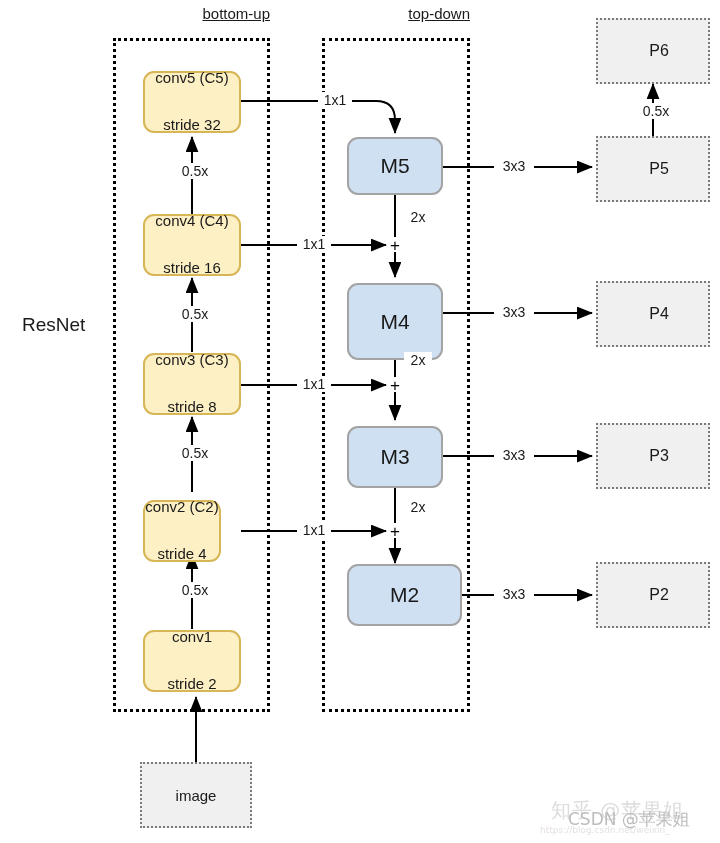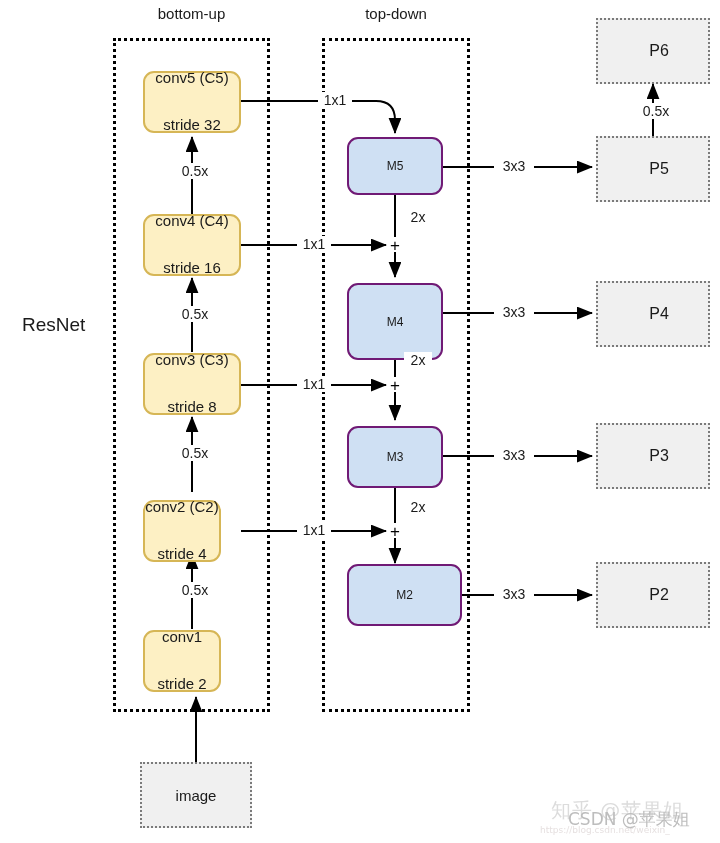--- a/index.html
+++ b/index.html
@@ -12,22 +12,23 @@
     width: 720px;
     height: 843px;
     background: #ffffff;
     font-family: "Liberation Sans", sans-serif;
     overflow: hidden;
   }
   .grp-title {
     position: absolute;
     font-size: 15px;
     color: #1a1a1a;
-    text-align: center;
-    white-space: nowrap;
+    text-align: right;
+    white-space: nowrap;
+    text-decoration: underline;
   }
   .dotted-container {
     position: absolute;
     border: 3px dotted #000000;
     box-sizing: border-box;
     background: transparent;
   }
   .conv-box {
     position: absolute;
     box-sizing: border-box;
@@ -41,26 +42,26 @@
     font-size: 15px;
     color: #1a1a1a;
     line-height: 1.25;
     text-align: center;
     gap: 28px;
   }
   .m-box {
     position: absolute;
     box-sizing: border-box;
     background: #cfe0f3;
-    border: 2px solid #701a75;
+    border: 2px solid #a3a3a3;
     border-radius: 11px;
     display: flex;
     align-items: center;
     justify-content: center;
-    font-size: 12px;
+    font-size: 21px;
     color: #1a1a1a;
   }
   .p-box {
     position: absolute;
     box-sizing: border-box;
     background: #f0f0f0;
     border: 2px dotted #7a7a7a;
     display: flex;
     align-items: center;
     justify-content: center;
@@ -201,21 +202,21 @@
   <div class="conv-box" style="left:143px; top:353px; width:98px; height:62px;">
     <span>conv3 (C3)</span>
     <span>stride 8</span>
   </div>
 
   <div class="conv-box" style="left:143px; top:500px; width:78px; height:62px;">
     <span>conv2 (C2)</span>
     <span>stride 4</span>
   </div>
 
-  <div class="conv-box" style="left:143px; top:630px; width:78px; height:62px;">
+  <div class="conv-box" style="left:143px; top:630px; width:98px; height:62px;">
     <span>conv1</span>
     <span>stride 2</span>
   </div>
 
   <div class="m-box" style="left:347px; top:137px; width:96px; height:58px;">M5</div>
   <div class="m-box" style="left:347px; top:283px; width:96px; height:77px;">M4</div>
   <div class="m-box" style="left:347px; top:426px; width:96px; height:62px;">M3</div>
   <div class="m-box" style="left:347px; top:564px; width:115px; height:62px;">M2</div>
 
   <div class="p-box" style="left:596px; top:18px; width:114px; height:66px;">P6</div>

